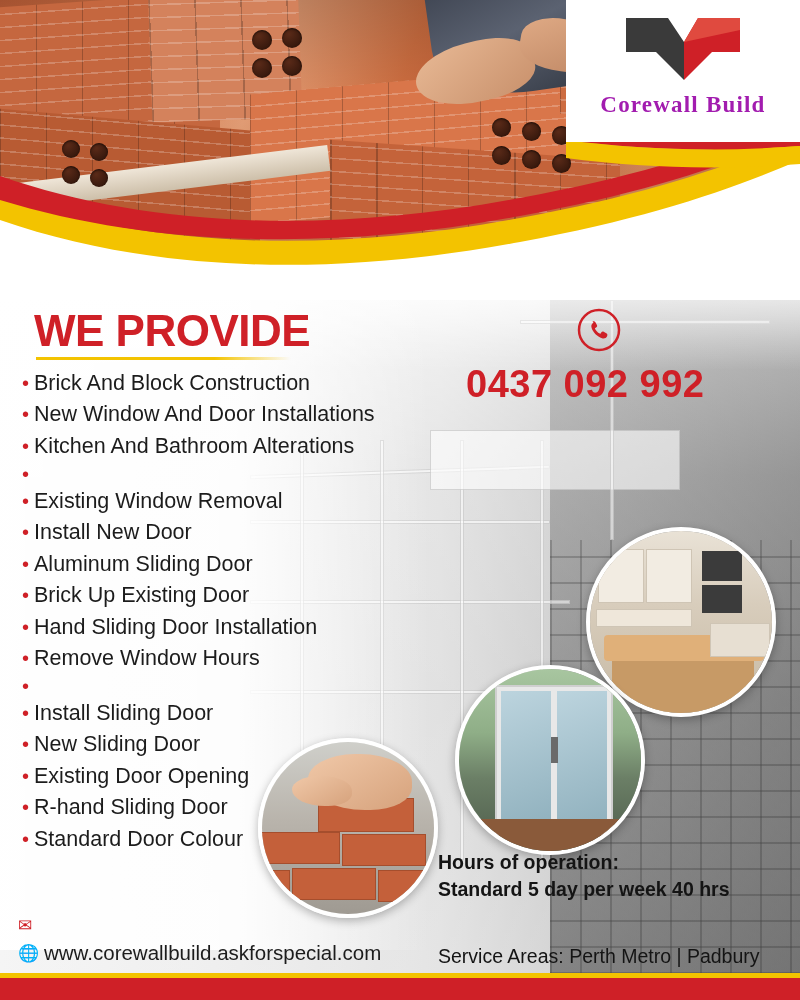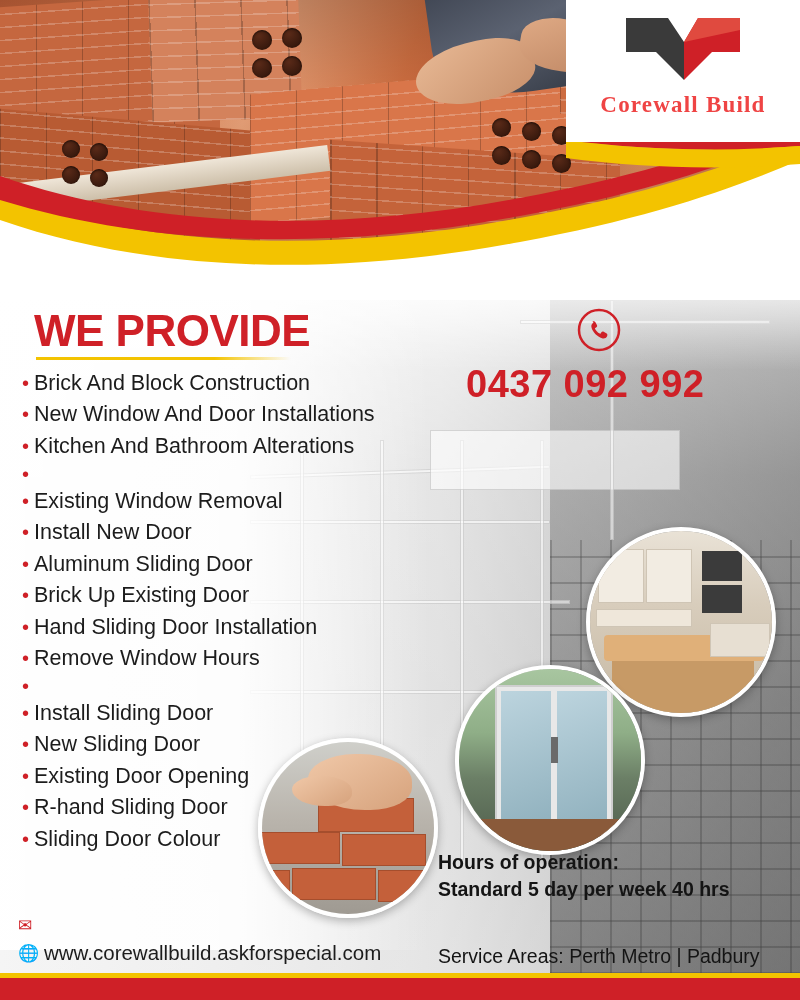--- a/index.html
+++ b/index.html
@@ -98,21 +98,21 @@
     align-items: center; justify-content: flex-start;
     padding-top: 12px;
   }
   .logo-mark { width: 122px; height: 74px; }
   .logo-text {
     margin-top: 6px;
     font-family: "Liberation Serif", serif;
     font-weight: bold;
     font-size: 23px;
     letter-spacing: 1.2px;
-    color: #ef4444;
+    color: #a21caf;
   }
 
   
   .body-bg {
     position: absolute; left: 0; top: 250px; width: 800px; height: 750px;
     background:
       linear-gradient(180deg, rgba(255,255,255,0.97) 0%, rgba(255,255,255,0.55) 12%, rgba(255,255,255,0.25) 30%, rgba(255,255,255,0.15) 60%, rgba(255,255,255,0.25) 100%),
       linear-gradient(90deg, #f2f2f2 0%, #e9e9e9 30%, #dcdcdc 55%, #bdbdbd 78%, #9c9c9c 100%);
   }
   .scaff {
@@ -381,21 +381,21 @@
     <div class="svc">
         <span class="bullet">•</span>
         <span>Existing Door Opening</span>
       </div>
     <div class="svc">
         <span class="bullet">•</span>
         <span>R-hand Sliding Door</span>
       </div>
     <div class="svc">
         <span class="bullet">•</span>
-        <span>Sliding Door Colour</span>
+        <span>Standard Door Colour</span>
       </div>
   </div>
 
   <svg class="phone-icon" viewBox="0 0 44 44">
     <circle cx="22" cy="22" r="20" fill="none" stroke="#cf2027" stroke-width="2.5"></circle>
     <path d="M15.5 13.5c1.2-.6 2.3-.3 2.9.8l1.5 2.6c.5.9.3 1.7-.5 2.3l-1.1.8c-.3.2-.4.5-.2.9.9 1.8 2.6 3.6 4.6 4.7.4.2.7.1.9-.2l.8-1.1c.6-.8 1.4-1 2.3-.5l2.6 1.5c1.1.6 1.4 1.7.8 2.9-.8 1.6-2.6 2.6-4.4 2.2-5.1-1.1-10.2-6.2-11.3-11.3-.4-1.8.5-3.6 2.1-4.6z" fill="#cf2027"></path>
   </svg>
   <div class="phone-number">0437 092 992</div>
 
   <div class="circ circ-kitchen">

